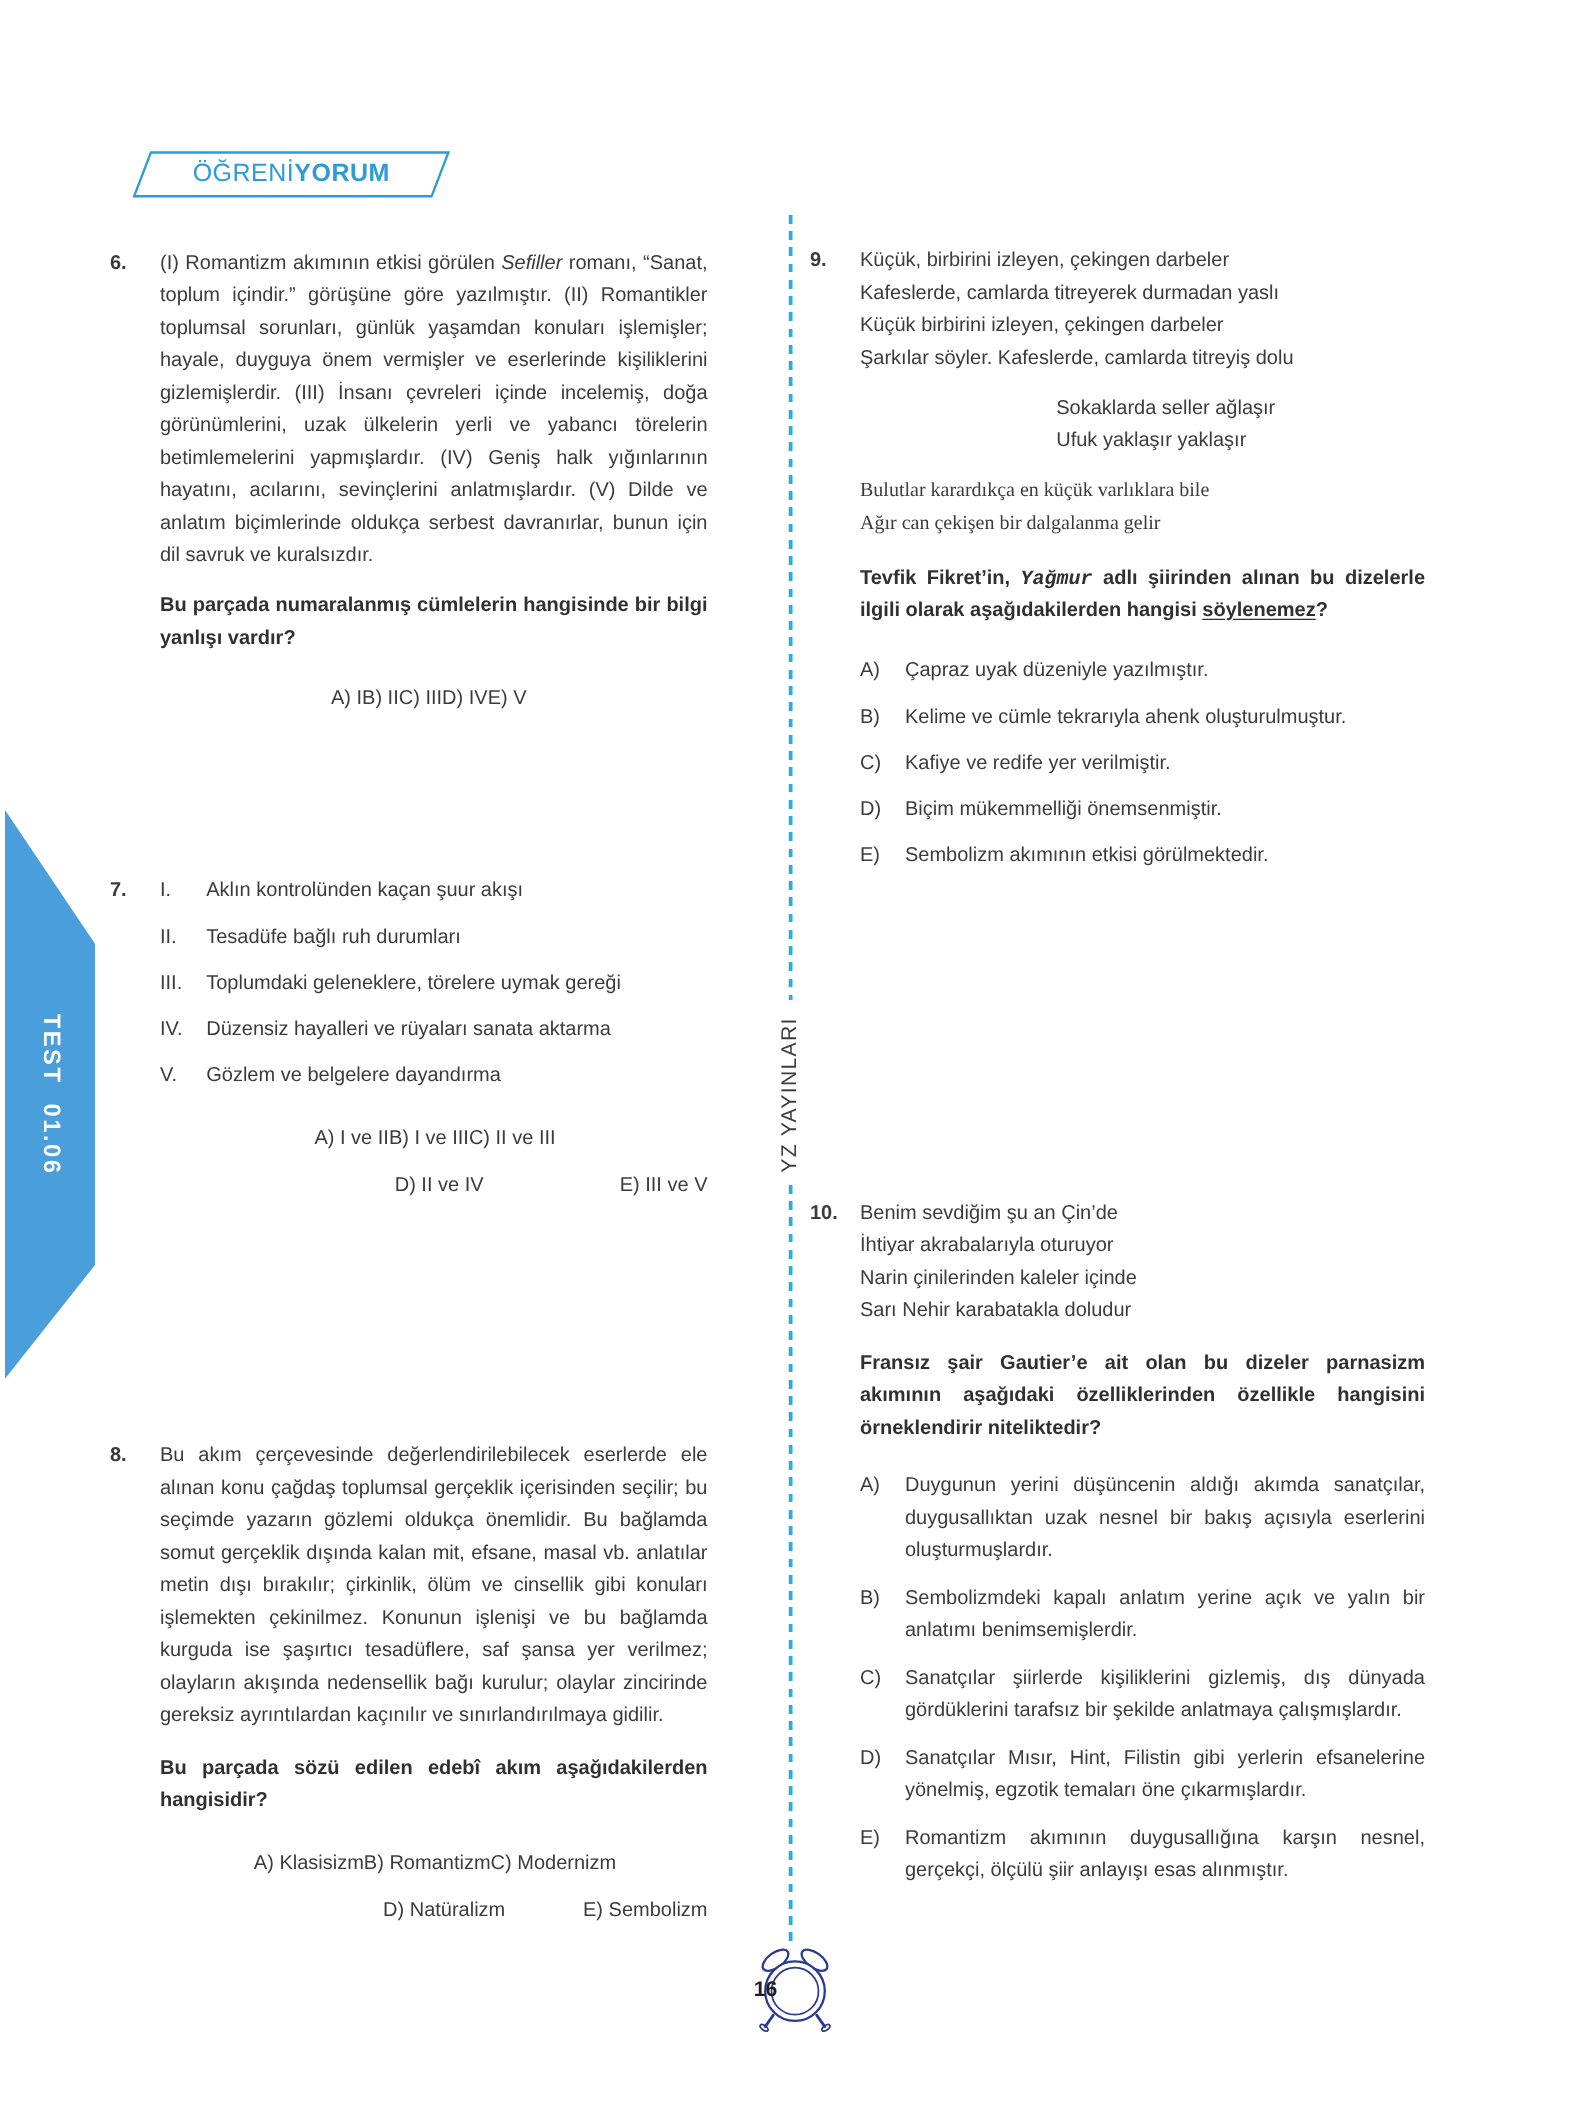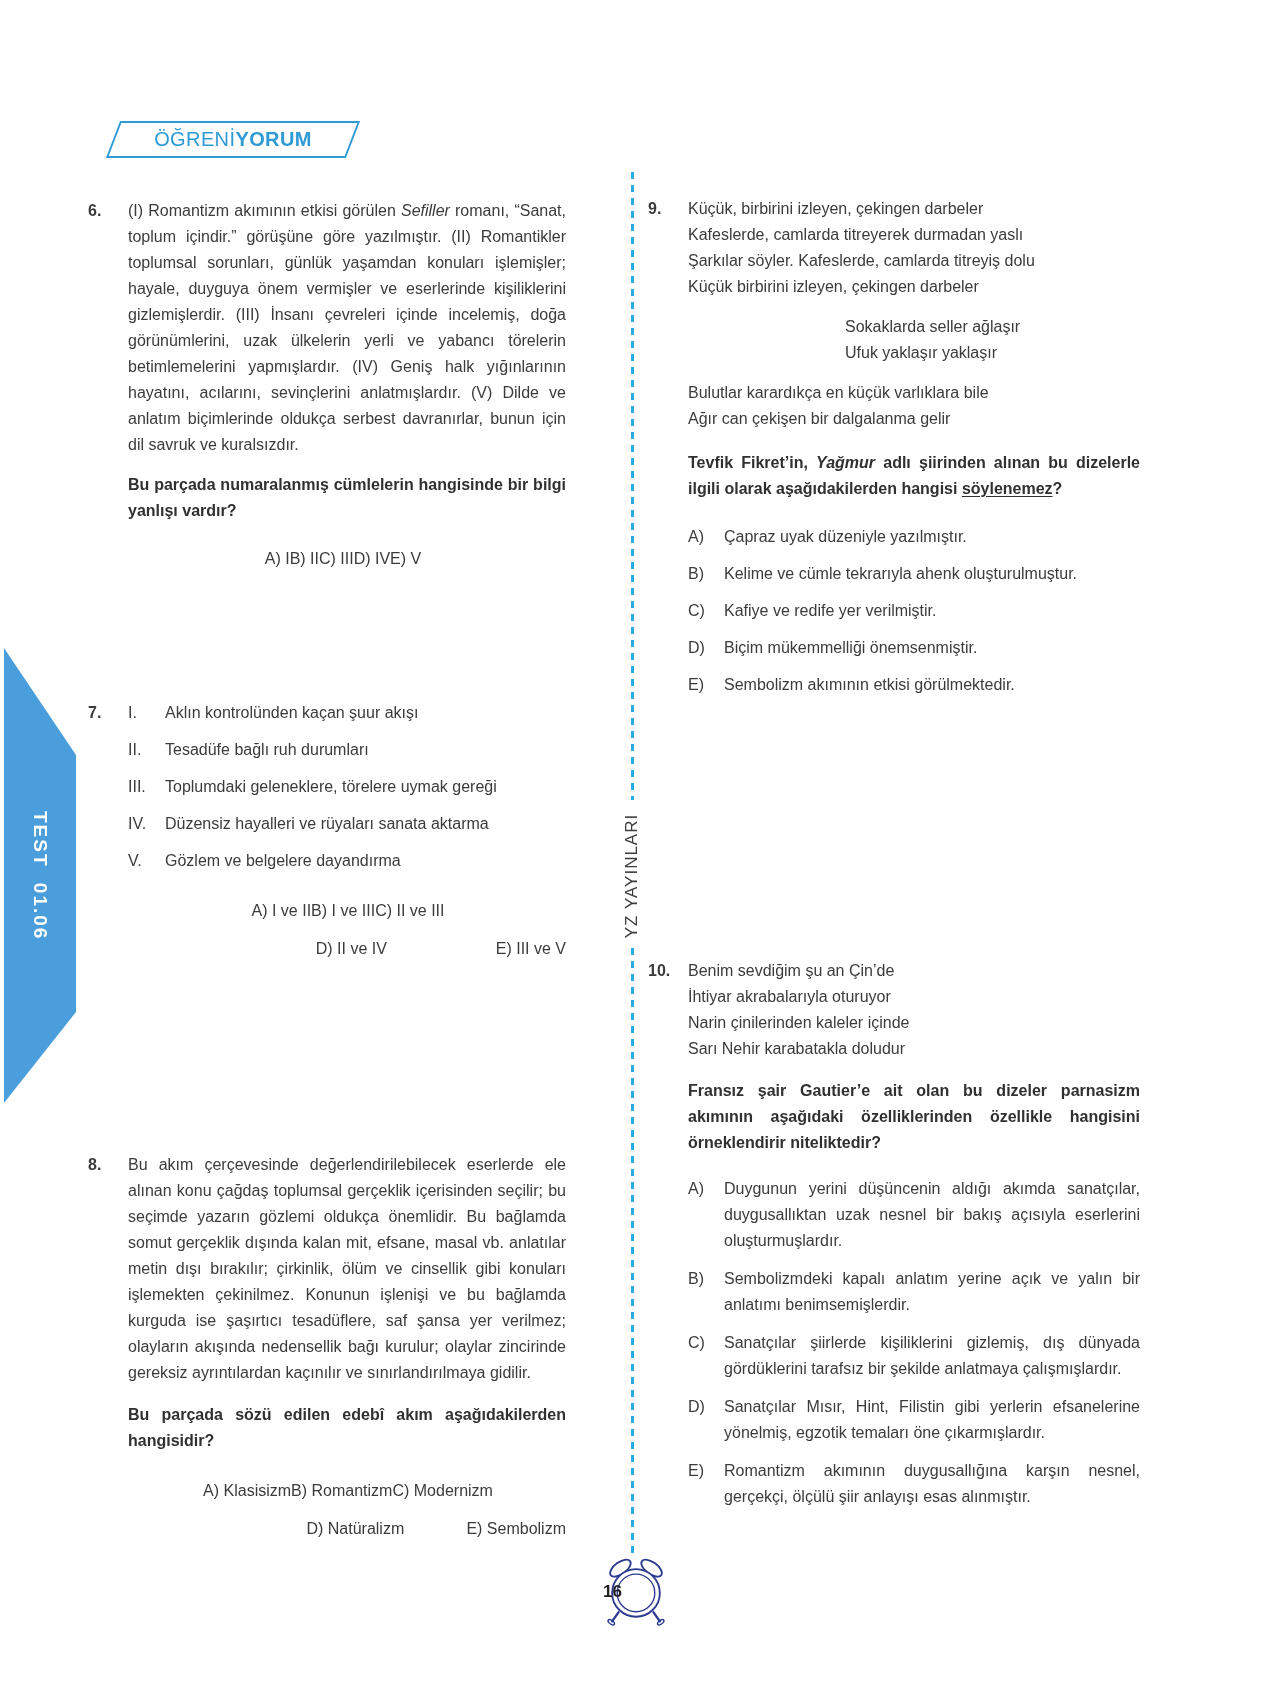--- a/index.html
+++ b/index.html
@@ -66,39 +66,39 @@
   #q10{top:958px;left:648px;width:492px;}
   .qnum{width:40px;font-weight:700;flex:none;}
   .qbody{flex:1;min-width:0;}
   .j{text-align:justify;}
   .passage{margin:0;}
   .stem{margin:14px 0 0 0;font-weight:700;color:#303030;}
   .stem16{margin-top:16px;}
   .stem18{margin-top:18px;}
   .u{text-decoration:underline;text-underline-offset:2px;}
   .ital{font-style:italic;}
-  .bital{font-style:italic;font-weight:700;}
+  .bital{font-style:italic;font-weight:700;font-family:Liberation Mono, monospace;}
 
   
   .ritem{display:flex;margin-bottom:11px;}
   .rn{width:37px;flex:none;}
 
   
   .opts{margin-top:22px;display:flex;justify-content:center;}
   #q6 .opts{width:430px;}
   #q7 .opts,#q8 .opts{margin-top:24px;width:440px;}
   .row2{display:flex;margin-top:12px;margin-left:82px;justify-content:flex-end;}
   #q7 .row2 > span:first-child{width:180px;}
   #q8 .row2 > span:first-child{width:160px;}
 
   
   .poem{margin:0;}
   .poem-line{line-height:26px;white-space:nowrap;}
   .poem.ind{margin-left:157px;margin-top:14px;}
-  .poem.mt{margin-top:14px;}
+  .poem.mt{margin-top:14px;font-family:Liberation Serif, serif;}
 
   
   .lopts{margin-top:22px;}
   #q10 .lopts{margin-top:20px;}
   .lopt{display:flex;margin-bottom:11px;}
   #q10 .lopt{margin-bottom:12px;}
   .ol{width:36px;flex:none;}
   .ot{flex:1;min-width:0;}
   #q10 .ot{text-align:justify;}
 
@@ -195,22 +195,22 @@
       </div>
     </div>
   </section>
 
   <section class="q" id="q9">
     <div class="qnum">9.</div>
     <div class="qbody">
       <div class="poem">
         <div class="poem-line">Küçük, birbirini izleyen, çekingen darbeler</div>
         <div class="poem-line">Kafeslerde, camlarda titreyerek durmadan yaslı</div>
+        <div class="poem-line">Küçük birbirini izleyen, çekingen darbeler</div>
         <div class="poem-line">Şarkılar söyler. Kafeslerde, camlarda titreyiş dolu</div>
-        <div class="poem-line">Küçük birbirini izleyen, çekingen darbeler</div>
       </div>
       <div class="poem ind">
         <div class="poem-line">Sokaklarda seller ağlaşır</div>
         <div class="poem-line">Ufuk yaklaşır yaklaşır</div>
       </div>
       <div class="poem mt">
         <div class="poem-line">Bulutlar karardıkça en küçük varlıklara bile</div>
         <div class="poem-line">Ağır can çekişen bir dalgalanma gelir</div>
       </div>
       <p class="stem stem18 j"><span>Tevfik Fikret’in, </span><span class="bital">Yağmur</span><span> adlı şiirinden alınan bu dizelerle ilgili olarak aşağıdakilerden hangisi </span><span class="u">söylenemez</span><span>?</span></p>

